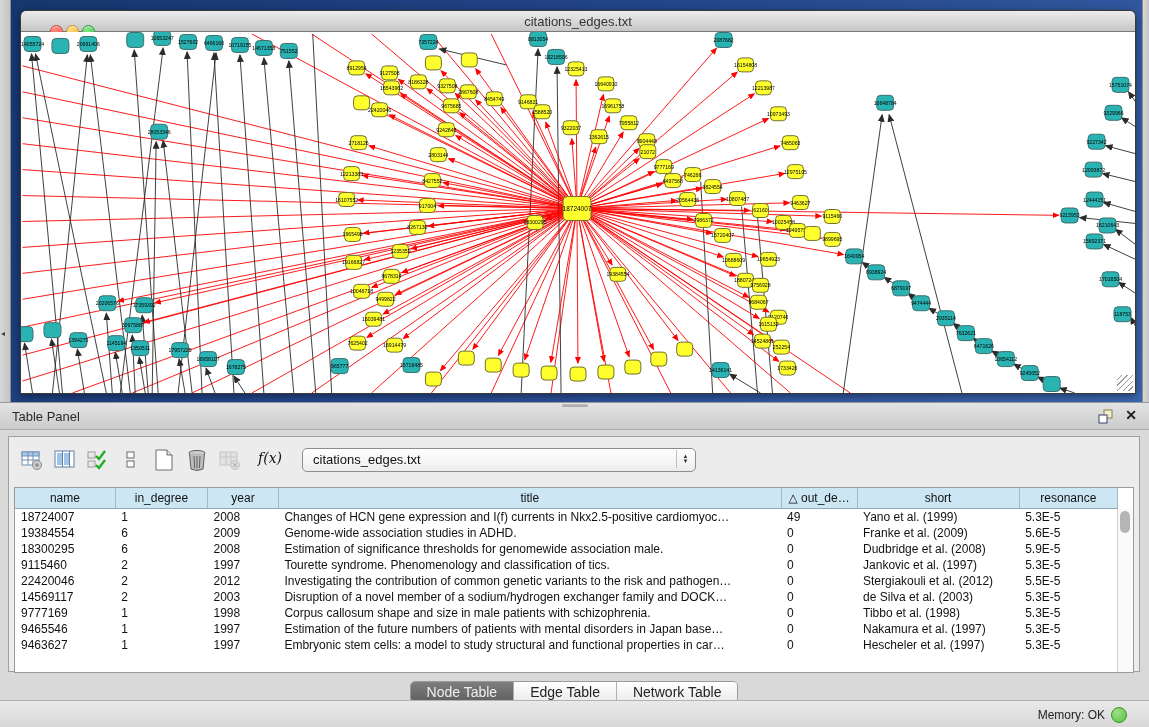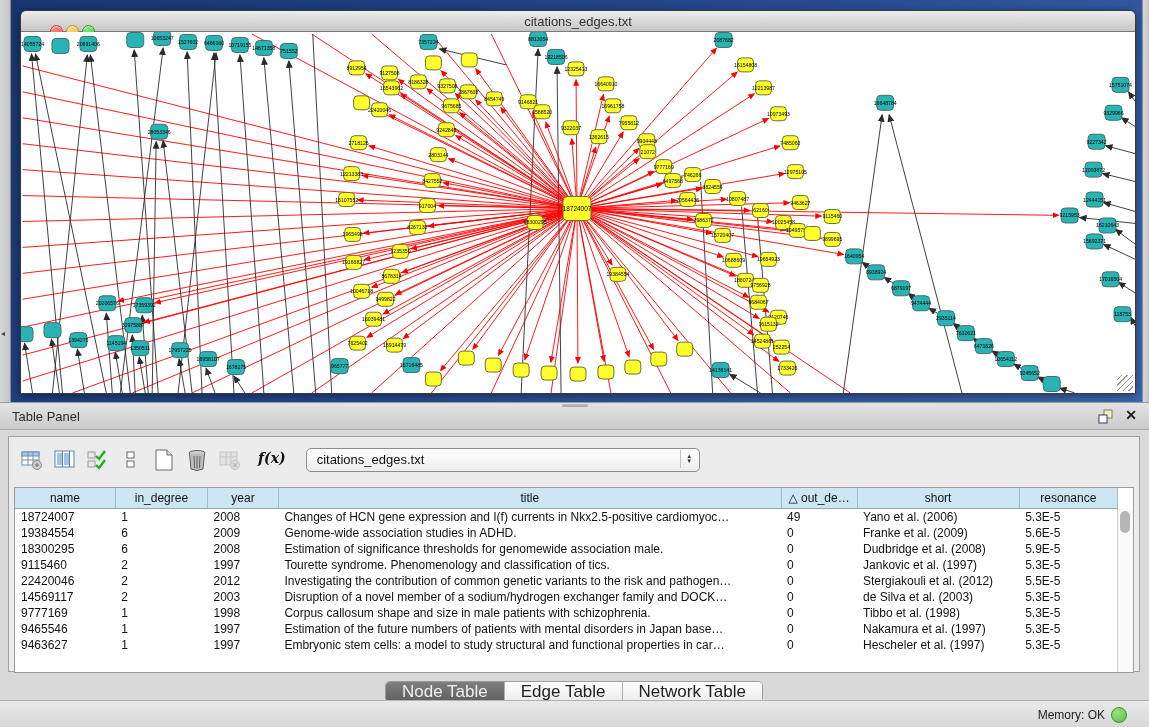--- a/index.html
+++ b/index.html
@@ -35,40 +35,40 @@
   #float-icon{position:absolute;right:36px;top:6px;width:15px;height:15px;cursor:pointer;}
   #close-panel-icon{position:absolute;right:12px;top:4px;font-size:14px;font-weight:bold;color:#1c1c1c;cursor:pointer;}
 
   
   #bottom-panel{position:absolute;left:0;top:430px;width:1149px;height:270px;background:#d9d9d9;}
   #content-box{position:absolute;left:8px;top:6px;width:1132px;height:236px;background:#ececec;
     border:1px solid #9f9f9f;box-sizing:border-box;}
   #toolbar{position:absolute;left:8px;top:6px;height:34px;display:flex;align-items:center;}
   .tb-icon{width:30px;height:28px;display:flex;align-items:center;justify-content:center;margin-right:3px;cursor:pointer;}
   .tb-icon svg{display:block;}
-  #fx-icon{font-family:"DejaVu Serif",serif;font-style:italic;font-weight:bold;font-size:14px;color:#111;margin:0 6px 4px 10px;}
+  #fx-icon{font-family:"DejaVu Serif",serif;font-style:italic;font-weight:normal;font-size:14px;color:#111;margin:0 6px 4px 10px;}
   #table-dropdown{position:relative;margin-left:14px;width:392px;height:22px;border:1px solid #8d8d8d;border-radius:5px;
     background:linear-gradient(#ffffff,#ededed);box-shadow:inset 0 1px 0 #fff;cursor:pointer;}
   #dropdown-value{position:absolute;left:10px;top:3px;font-size:13px;color:#111;}
   #dropdown-stepper{position:absolute;right:1px;top:1px;width:17px;height:18px;border-left:1px solid #c0c0c0;
     display:flex;flex-direction:column;align-items:center;justify-content:center;font-size:6px;color:#333;line-height:5px;}
 
   #table-wrap{position:absolute;left:5px;top:50px;width:1120px;height:186px;background:#fff;
     border:1px solid #9b9b9b;box-sizing:border-box;overflow:hidden;}
   #node-table{border-collapse:collapse;table-layout:fixed;width:1103px;font-size:12px;color:#111;}
   #node-table th{background:#cde6f4;border-right:1px solid #9fbccb;border-bottom:1px solid #8fa8b5;
     font-weight:normal;font-size:12px;height:20px;padding:0 4px;text-align:center;overflow:hidden;white-space:nowrap;}
   #node-table td{height:16px;padding:0 0 0 6px;white-space:nowrap;overflow:hidden;text-overflow:clip;}
   #vscrollbar{position:absolute;right:0;top:21px;bottom:0;width:15px;background:#fafafa;border-left:1px solid #d0d0d0;}
   #vthumb{position:absolute;left:2px;top:2px;width:10px;height:22px;background:#b5b5b5;border-radius:5px;}
 
   
   #table-tabs{position:absolute;left:0;top:244px;width:100%;display:flex;justify-content:center;}
   #seg{display:flex;border:1px solid #9a9a9a;border-radius:5px;overflow:hidden;box-shadow:0 1px 0 rgba(255,255,255,.7);}
-  .seg-item{padding:0 16px;height:20px;line-height:20px;font-size:17px;color:#222;
+  .seg-item{padding:0 16px;height:20px;line-height:20px;font-size:14px;color:#222;
     background:linear-gradient(#ffffff,#ebebeb);border-right:1px solid #b0b0b0;cursor:pointer;}
   .seg-item:last-child{border-right:none;}
   .seg-item.selected{background:linear-gradient(#7e7e7e,#5f5f5f);color:#efefef;}
 
   
   #status-bar{position:absolute;left:0;top:700px;width:1149px;height:36px;
     background:linear-gradient(#e9e9e9,#d2d2d2);border-top:1px solid #b2b2b2;box-sizing:border-box;}
   #memory-label{position:absolute;right:44px;top:7px;font-size:12px;color:#222;}
   #memory-dot{position:absolute;right:22px;top:6px;width:14px;height:14px;border-radius:50%;
     background:radial-gradient(circle at 35% 30%,#9fe08a,#55c13c);border:1px solid #3d9427;}
@@ -640,21 +640,21 @@
                 <th>resonance</th>
               </tr>
             </thead>
           <tbody id="table-body">
               <tr>
                 <td>18724007</td>
                 <td>1</td>
                 <td>2008</td>
                 <td>Changes of HCN gene expression and I(f) currents in Nkx2.5-positive cardiomyoc…</td>
                 <td>49</td>
-                <td>Yano et al. (2006)</td>
+                <td>Yano et al. (1999)</td>
                 <td>5.3E-5</td>
               </tr>
               <tr>
                 <td>19384554</td>
                 <td>6</td>
                 <td>2009</td>
                 <td>Genome-wide association studies in ADHD.</td>
                 <td>0</td>
                 <td>Franke et al. (2009)</td>
                 <td>5.6E-5</td>

